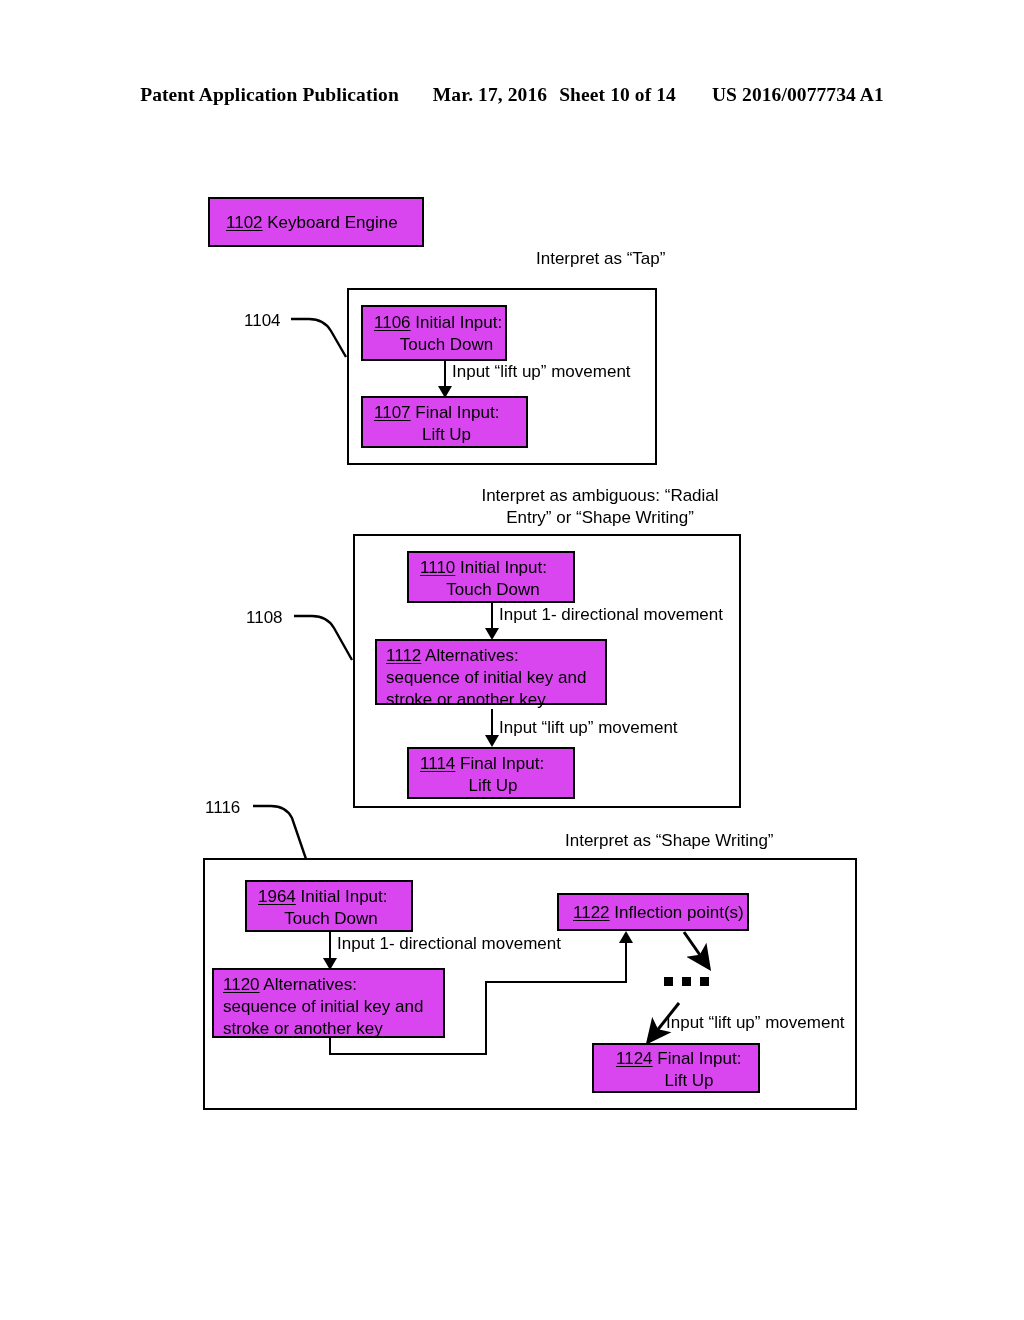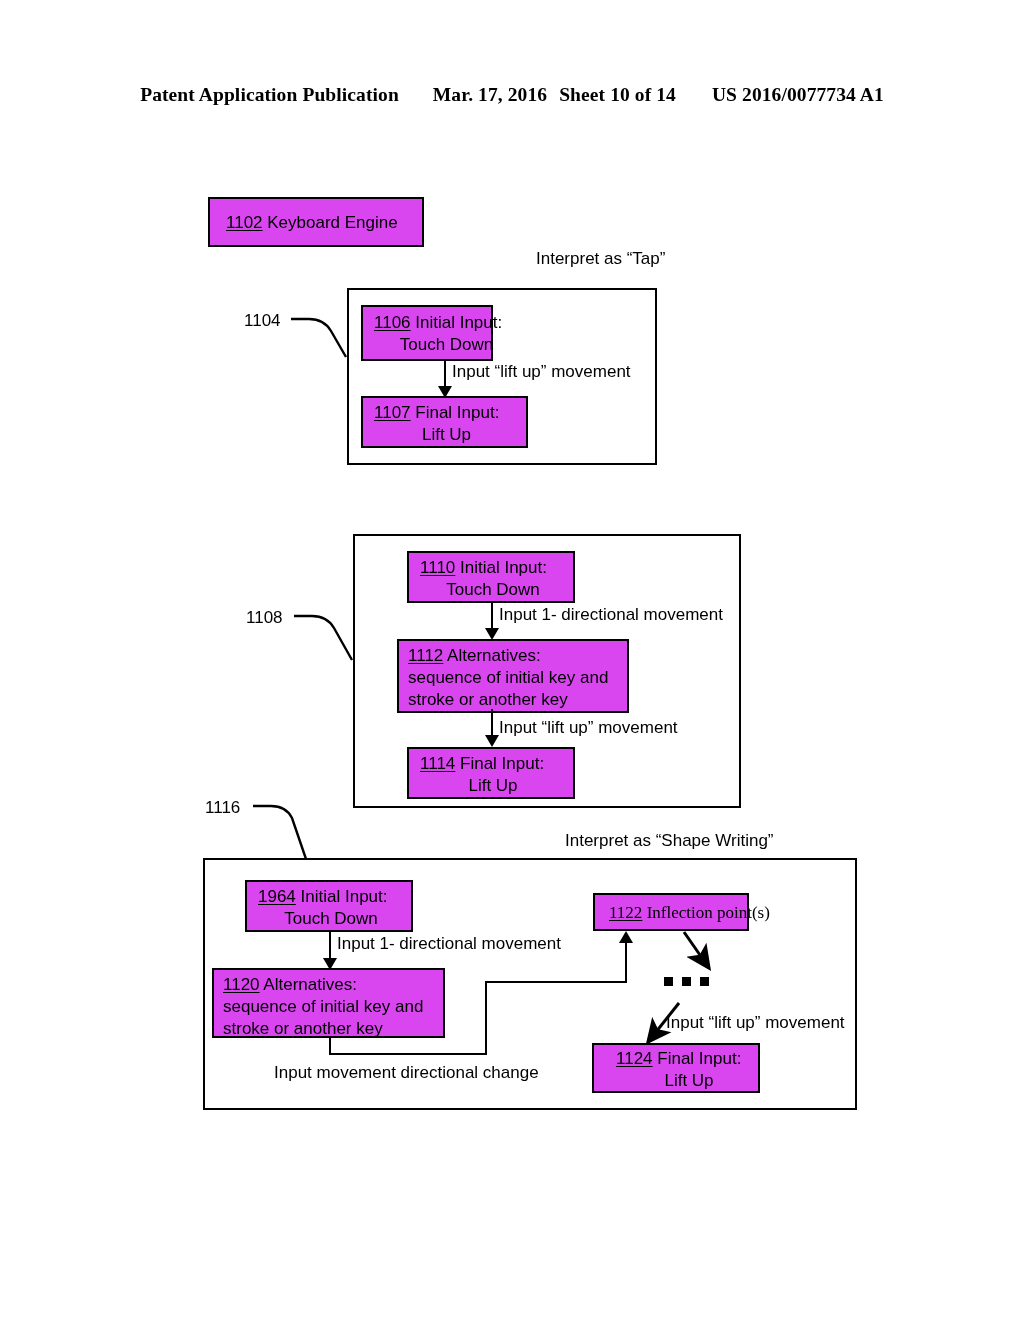--- a/index.html
+++ b/index.html
@@ -145,55 +145,59 @@
       <span class="ref">1102</span><span> Keyboard Engine</span>
     </div>
   </div>
 
   <div class="lbl" style="left:536px; top:248px;">Interpret as “Tap”</div>
 
   <div class="leadnum" style="left:244px; top:311px;">1104</div>
 
   <div class="container" style="left:347px; top:288px; width:310px; height:177px;"></div>
 
-  <div class="box" style="left:361px; top:305px; width:132px; height:56px;">
+  <div class="box" style="left:361px; top:305px; width:146px; height:56px;">
     <div class="boxtext" style="left:11px; top:5px; width:145px;">
       <span class="lnl"><span class="ref">1106</span><span> Initial Input:</span></span>
       <span class="ln2">Touch Down</span>
     </div>
   </div>
 
   <div class="vline" style="left:444px; top:361px; height:27px;"></div>
   <div class="arrow-down" style="left:438px; top:386px;"></div>
   <div class="lbl" style="left:452px; top:361px;">Input “lift up” movement</div>
 
   <div class="box" style="left:361px; top:396px; width:167px; height:52px;">
     <div class="boxtext" style="left:11px; top:4px; width:145px;">
       <span class="lnl"><span class="ref">1107</span><span> Final Input:</span></span>
       <span class="ln2">Lift Up</span>
     </div>
   </div>
 
+  <div class="lbl center" style="left:455px; top:485px; width:290px;">
+    <span class="ln2">Interpret as ambiguous: “Radial</span>
+    <span class="ln2">Entry” or “Shape Writing”</span>
+  </div>
 
   <div class="leadnum" style="left:246px; top:608px;">1108</div>
 
   <div class="container" style="left:353px; top:534px; width:388px; height:274px;"></div>
 
   <div class="box" style="left:407px; top:551px; width:168px; height:52px;">
     <div class="boxtext" style="left:11px; top:4px; width:146px;">
       <span class="lnl"><span class="ref">1110</span><span> Initial Input:</span></span>
       <span class="ln2">Touch Down</span>
     </div>
   </div>
 
   <div class="vline" style="left:491px; top:603px; height:27px;"></div>
   <div class="arrow-down" style="left:485px; top:628px;"></div>
   <div class="lbl" style="left:499px; top:604px;">Input 1- directional movement</div>
 
-  <div class="box" style="left:397px; top:639px; width:232px; height:74px;">
+  <div class="box" style="left:375px; top:639px; width:232px; height:66px;">
     <div class="boxtext" style="left:9px; top:4px; width:215px;">
       <span class="lnl"><span class="ref">1112</span><span> Alternatives:</span></span>
       <span class="lnl">sequence of initial key and</span>
       <span class="lnl">stroke or another key</span>
     </div>
   </div>
 
   <div class="vline" style="left:491px; top:709px; height:28px;"></div>
   <div class="arrow-down" style="left:485px; top:735px;"></div>
   <div class="lbl" style="left:499px; top:717px;">Input “lift up” movement</div>
@@ -223,34 +227,33 @@
   <div class="lbl" style="left:337px; top:933px;">Input 1- directional movement</div>
 
   <div class="box" style="left:212px; top:968px; width:233px; height:70px;">
     <div class="boxtext" style="left:9px; top:4px; width:216px;">
       <span class="lnl"><span class="ref">1120</span><span> Alternatives:</span></span>
       <span class="lnl">sequence of initial key and</span>
       <span class="lnl">stroke or another key</span>
     </div>
   </div>
 
-  <div class="box" style="left:593px; top:893px; width:156px; height:38px;font-family:Liberation Serif, serif;">
+  <div class="box" style="left:557px; top:893px; width:192px; height:38px;">
     <div class="boxtext" style="left:14px; top:7px; width:172px;">
       <span class="ref">1122</span><span> Inflection point(s)</span>
     </div>
   </div>
 
   <div class="vline" style="left:329px; top:1038px; height:17px;"></div>
   <div class="hline" style="left:329px; top:1053px; width:158px;"></div>
   <div class="vline" style="left:485px; top:981px; height:74px;"></div>
   <div class="hline" style="left:485px; top:981px; width:142px;"></div>
   <div class="vline" style="left:625px; top:943px; height:40px;"></div>
   <div class="arrow-up" style="left:619px; top:931px;"></div>
 
-  <div class="lbl" style="left:274px; top:1062px;">Input movement directional change</div>
 
   <svg class="svgl" viewBox="0 0 1024 1320">
     <defs>
       <marker id="ah" markerWidth="9" markerHeight="9" refX="7.4" refY="4.5" orient="auto" markerUnits="strokeWidth">
         <path d="M0,0.4 L8.6,4.5 L0,8.6 L2,4.5 z" fill="#000"></path>
       </marker>
     </defs>
 
     <line x1="684" y1="932" x2="709" y2="968" stroke="#000" stroke-width="3" marker-end="url(#ah)"></line>
 

